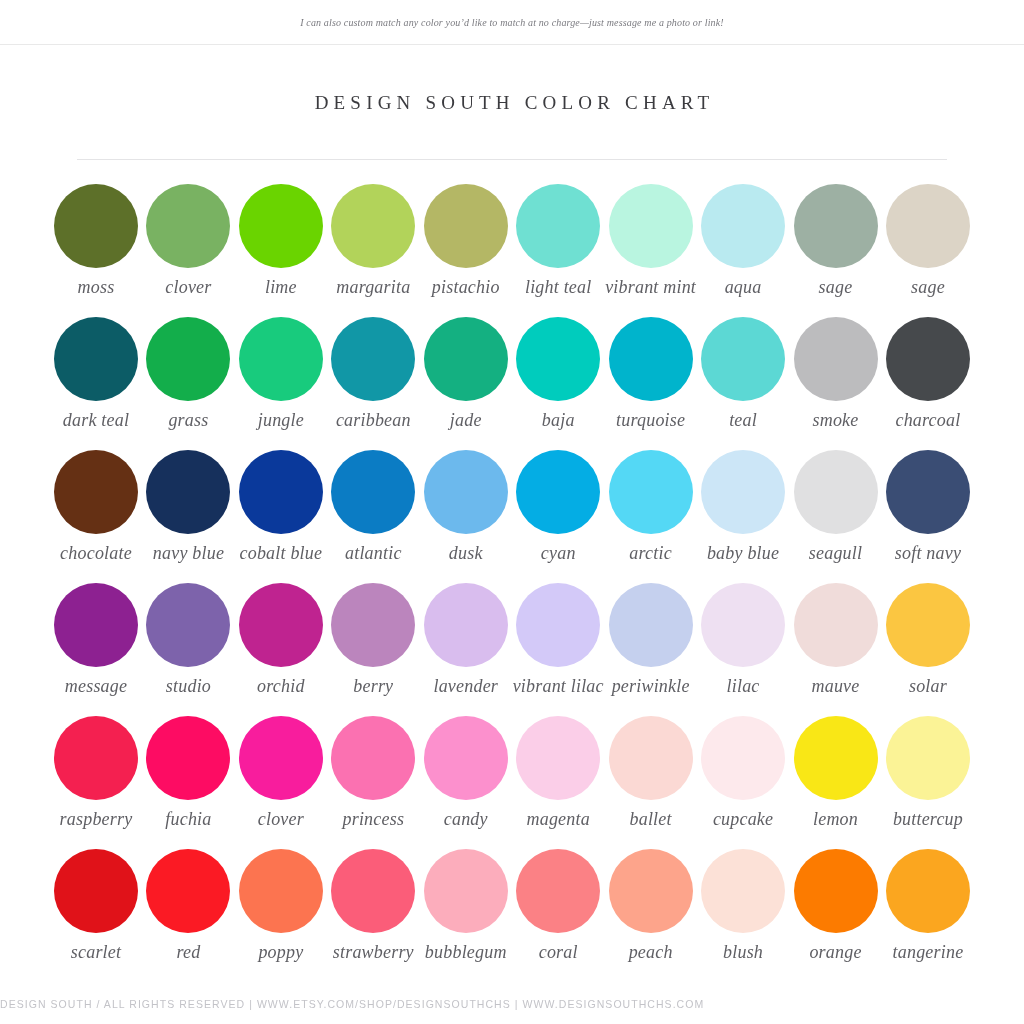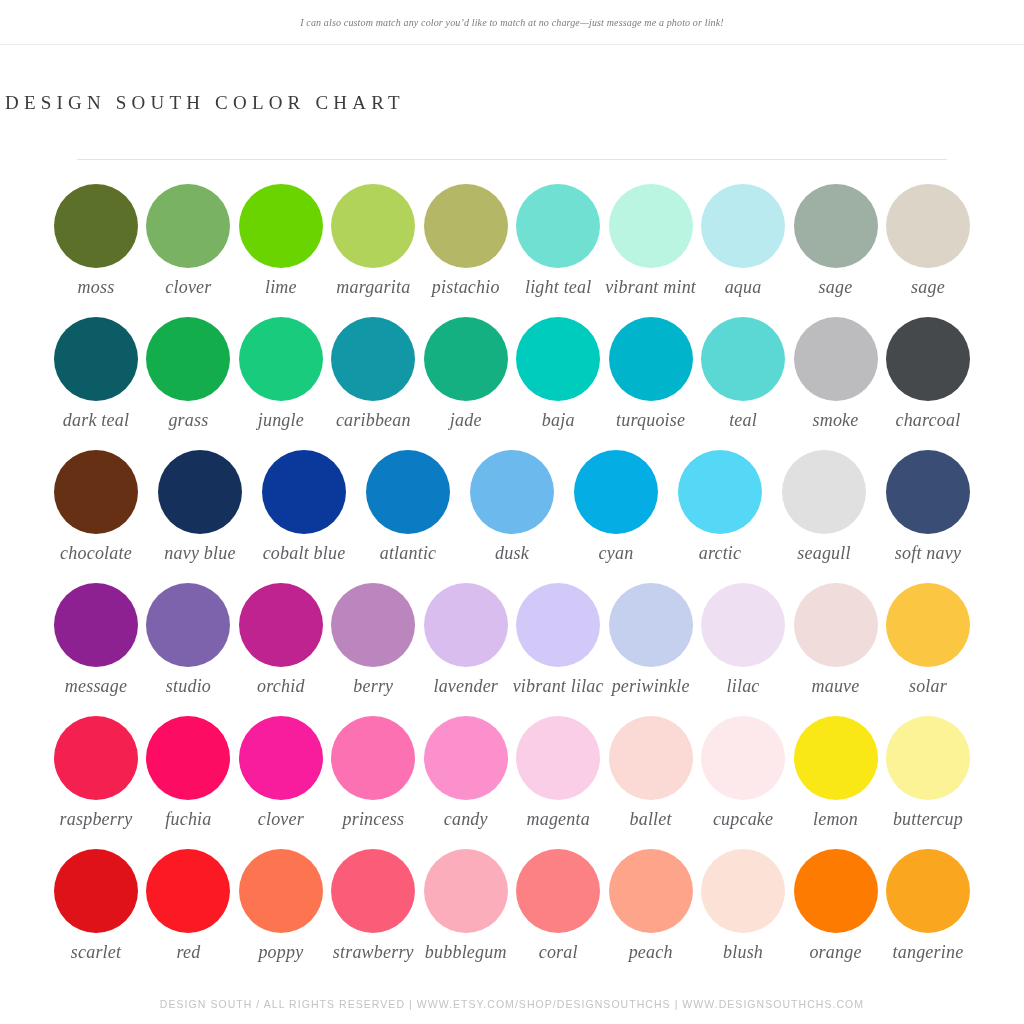--- a/index.html
+++ b/index.html
@@ -38,20 +38,21 @@
     font-style: italic;
     font-size: 10px;
     letter-spacing: 0.15px;
     color: #7b7b80;
     white-space: nowrap;
   }
 
   
   .title-wrap {
     padding-top: 47px;
+    text-align: center;
   }
   .chart-title {
     font-family: "Liberation Serif", "DejaVu Serif", serif;
     font-size: 19px;
     letter-spacing: 5.2px;
     color: #3b3b3f;
     text-transform: uppercase;
     font-weight: 400;
     margin: 0;
     padding-left: 5px;
@@ -99,21 +100,20 @@
     letter-spacing: 0.2px;
     width: 100px;
   }
 
   
   .footer {
     position: absolute;
     left: 0;
     right: 0;
     bottom: 14px;
-    text-align: center;
   }
   .footer-text {
     font-family: "Liberation Sans", "DejaVu Sans", sans-serif;
     font-size: 10.5px;
     letter-spacing: 1.05px;
     color: #c3c3c8;
     text-transform: uppercase;
     white-space: nowrap;
   }
 </style>
@@ -240,20 +240,24 @@
         </div>
         <div class="swatch">
           <div class="dot" style="background: rgb(4, 173, 228);"></div>
           <div class="swatch-label">cyan</div>
         </div>
         <div class="swatch">
           <div class="dot" style="background: rgb(84, 216, 245);"></div>
           <div class="swatch-label">arctic</div>
         </div>
         <div class="swatch">
+          <div class="dot" style="background: rgb(204, 230, 247);"></div>
+          <div class="swatch-label">baby blue</div>
+        </div>
+        <div class="swatch">
           <div class="dot" style="background: rgb(224, 224, 225);"></div>
           <div class="swatch-label">seagull</div>
         </div>
         <div class="swatch">
           <div class="dot" style="background: rgb(58, 77, 116);"></div>
           <div class="swatch-label">soft navy</div>
         </div>
       </div>
       <div class="swatch-row">
         <div class="swatch">

